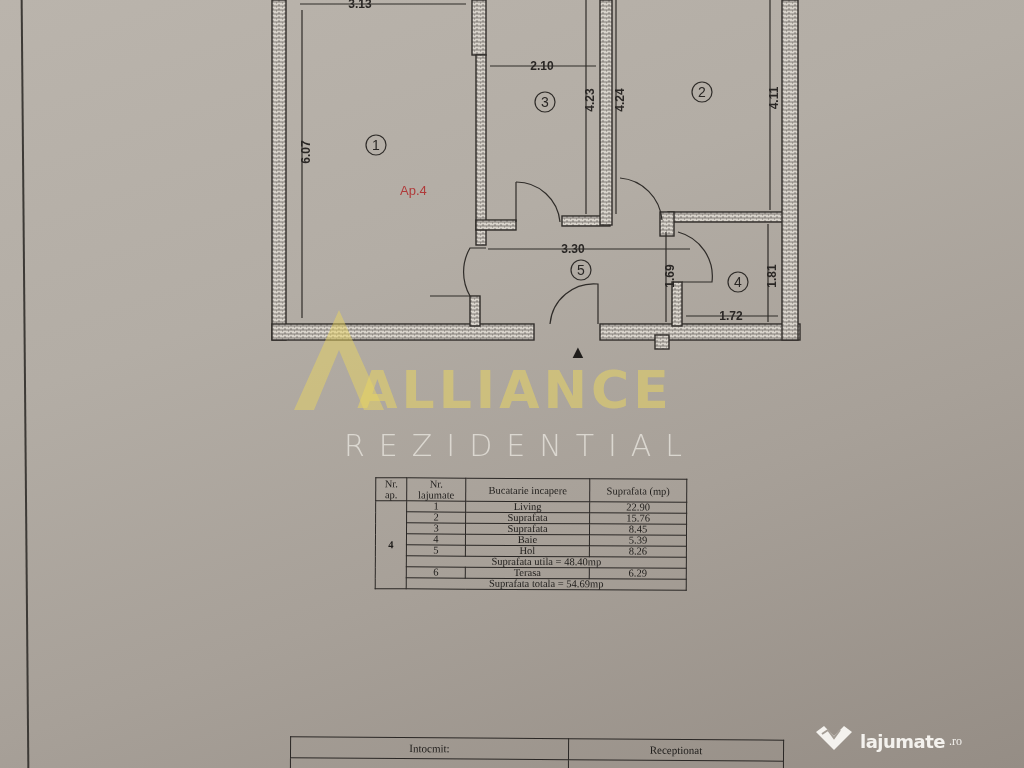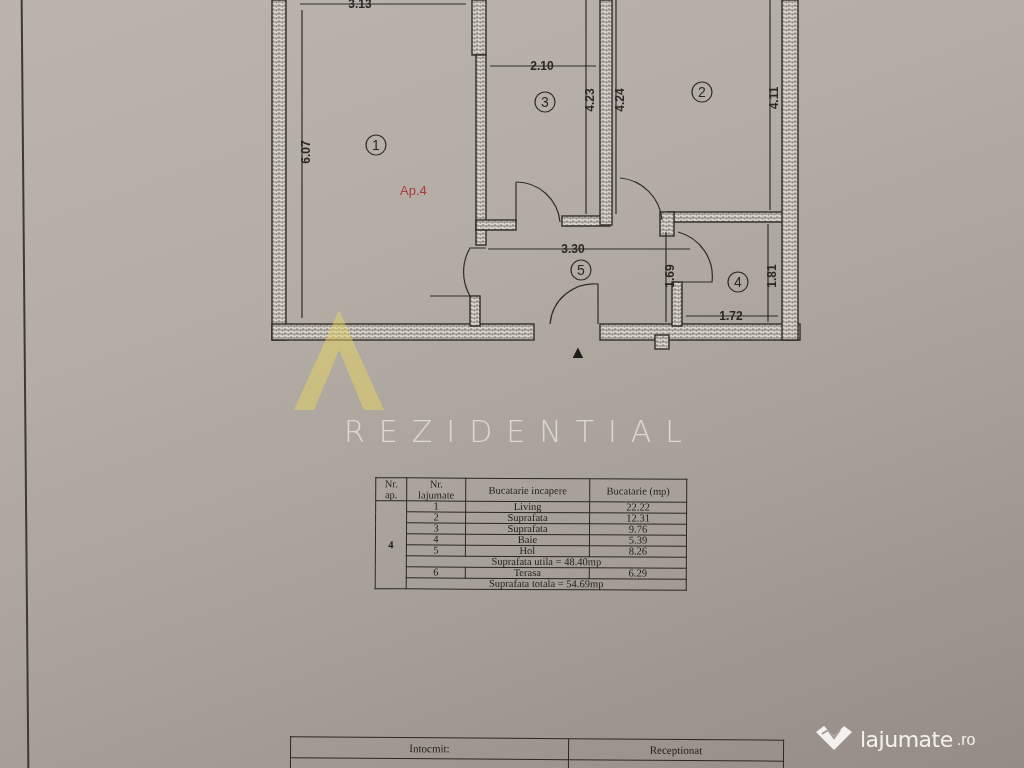--- a/index.html
+++ b/index.html
@@ -13,36 +13,36 @@
   .wall { fill: url(#brick); stroke:#2f2c29; stroke-width:1.4; }
   .thin { stroke:#2f2c29; stroke-width:1.2; fill:none; }
   .dim-text { font-family:"Liberation Sans", sans-serif; font-size:12px; fill:#2a2725; font-weight:bold; }
   .room-num { font-family:"Liberation Sans", sans-serif; font-size:14px; fill:#2a2725; }
   .ap-label { font-family:"Liberation Sans", sans-serif; font-size:13px; fill:#b03a3a; }
 
   .watermark { position:absolute; left:290px; top:310px; width:450px; height:160px; }
   .wm-alliance { position:absolute; left:0; top:50px; width:450px; text-align:center;
     font-family:"DejaVu Sans", sans-serif; font-weight:bold; font-size:52px; letter-spacing:4px;
     color:rgba(232,212,98,0.55); }
-  .wm-rez { position:absolute; left:10px; top:104px; width:440px; text-align:center;
+  .wm-rez { position:absolute; left:10px; top:118px; width:440px; text-align:center;
     font-family:"DejaVu Sans", sans-serif; font-size:30px; letter-spacing:14px; color:rgba(235,232,226,0.75); font-weight:300; }
   .wm-tri { position:absolute; left:4px; top:0px; }
 
   table.rooms { position:absolute; left:375px; top:478px; border-collapse:collapse;
     font-family:"Liberation Serif", serif; font-size:10.5px; color:#1f1d1b; transform:rotate(0.3deg); }
   table.rooms td { border:1.4px solid #2a2725; padding:0 4px; text-align:center; height:10px; line-height:10px; }
   table.rooms .hdr td { line-height:11px; }
 
   table.sign { position:absolute; left:290px; top:738px; border-collapse:collapse; transform:rotate(0.4deg);
     font-family:"Liberation Serif", serif; font-size:11px; color:#1f1d1b; }
   table.sign td { border:1.4px solid #2a2725; height:18px; text-align:center; }
 
   .lajumate { position:absolute; left:812px; top:722px; display:flex; align-items:flex-end; gap:4px; color:#f4f2ee; }
-  .lj-word { font-family:"DejaVu Sans", sans-serif; font-weight:normal; font-size:22px; letter-spacing:-0.5px; }
-  .lj-tld { font-family:Liberation Sans, sans-serif; font-size:16px; margin-bottom:3px; }
+  .lj-word { font-family:"DejaVu Sans", sans-serif; font-weight:bold; font-size:18px; letter-spacing:-0.5px; }
+  .lj-tld { font-family:Liberation Serif, serif; font-size:12px; margin-bottom:3px; }
 </style>
 </head>
 <body>
 
 <div class="margin-line"></div>
 
 <svg class="plan" viewBox="0 0 1024 360">
   <defs>
     <pattern id="brick" width="6" height="4" patternUnits="userSpaceOnUse">
       <rect width="6" height="4" fill="#d8d3cb"></rect>
@@ -115,46 +115,47 @@
   <text class="room-num" x="581" y="275" text-anchor="middle">5</text>
 
   <text class="ap-label" x="400" y="195">Ap.4</text>
   <text x="578" y="358" text-anchor="middle" font-size="18" fill="#1f1d1b">▲</text>
 </svg>
 
 <div class="watermark">
   <svg class="wm-tri" width="90" height="110">
     <path d="M45 0 L90 100 L70 100 L45 40 L20 100 L0 100 Z" fill="rgba(232,212,98,0.5)"></path>
   </svg>
+  <div class="wm-alliance">ALLIANCE</div>
   <div class="wm-rez">REZIDENTIAL</div>
 </div>
 
 <table class="rooms">
   <tbody>
       <tr class="hdr">
     <td style="width:22px">Nr. ap.</td>
     <td style="width:50px">Nr. lajumate</td>
     <td style="width:115px">Bucatarie incapere</td>
-    <td style="width:88px">Bucatarie (mp)</td>
+    <td style="width:88px">Suprafata (mp)</td>
   </tr>
   <tr>
     <td rowspan="8" style="font-weight:bold">4</td>
     <td>1</td>
     <td>Living</td>
-    <td>22.22</td>
+    <td>22.90</td>
   </tr>
   <tr>
     <td>2</td>
     <td>Suprafata</td>
-    <td>12.31</td>
+    <td>15.76</td>
   </tr>
   <tr>
     <td>3</td>
     <td>Suprafata</td>
-    <td>9.76</td>
+    <td>8.45</td>
   </tr>
   <tr>
     <td>4</td>
     <td>Baie</td>
     <td>5.39</td>
   </tr>
   <tr>
     <td>5</td>
     <td>Hol</td>
     <td>8.26</td>

